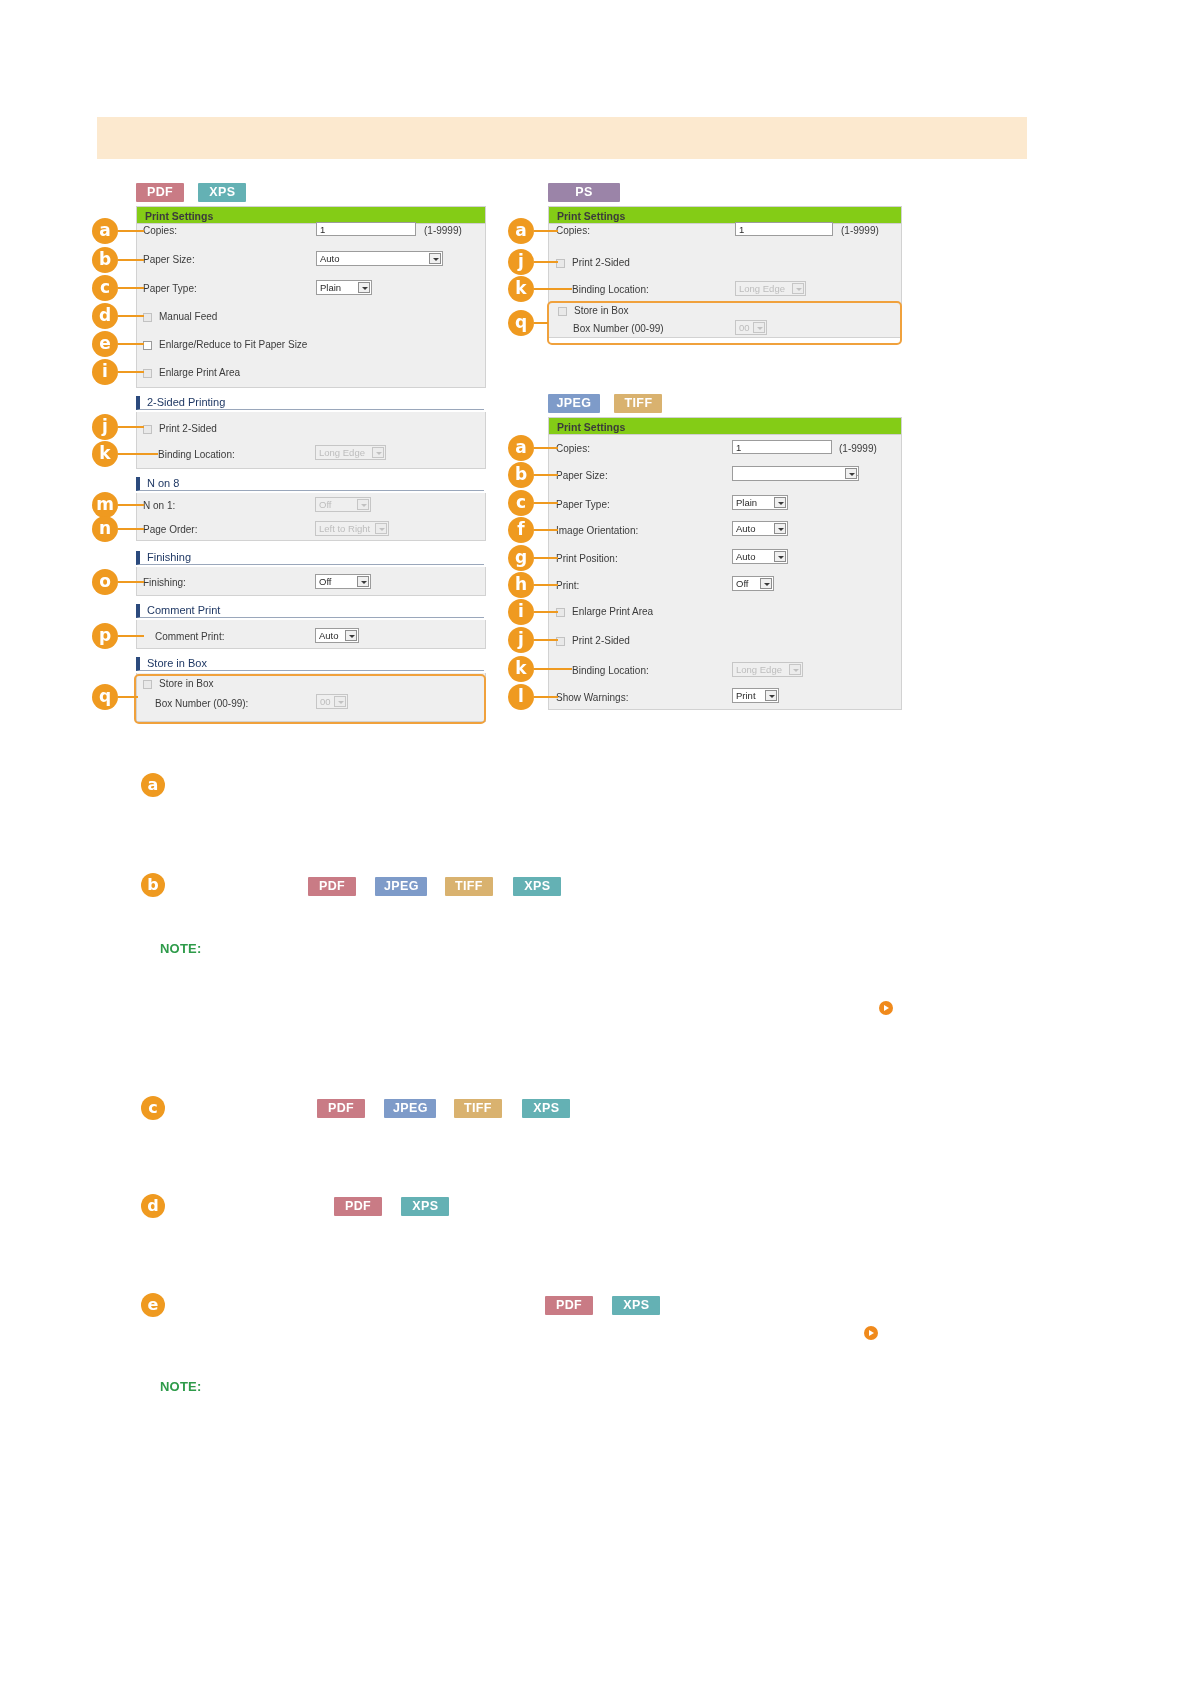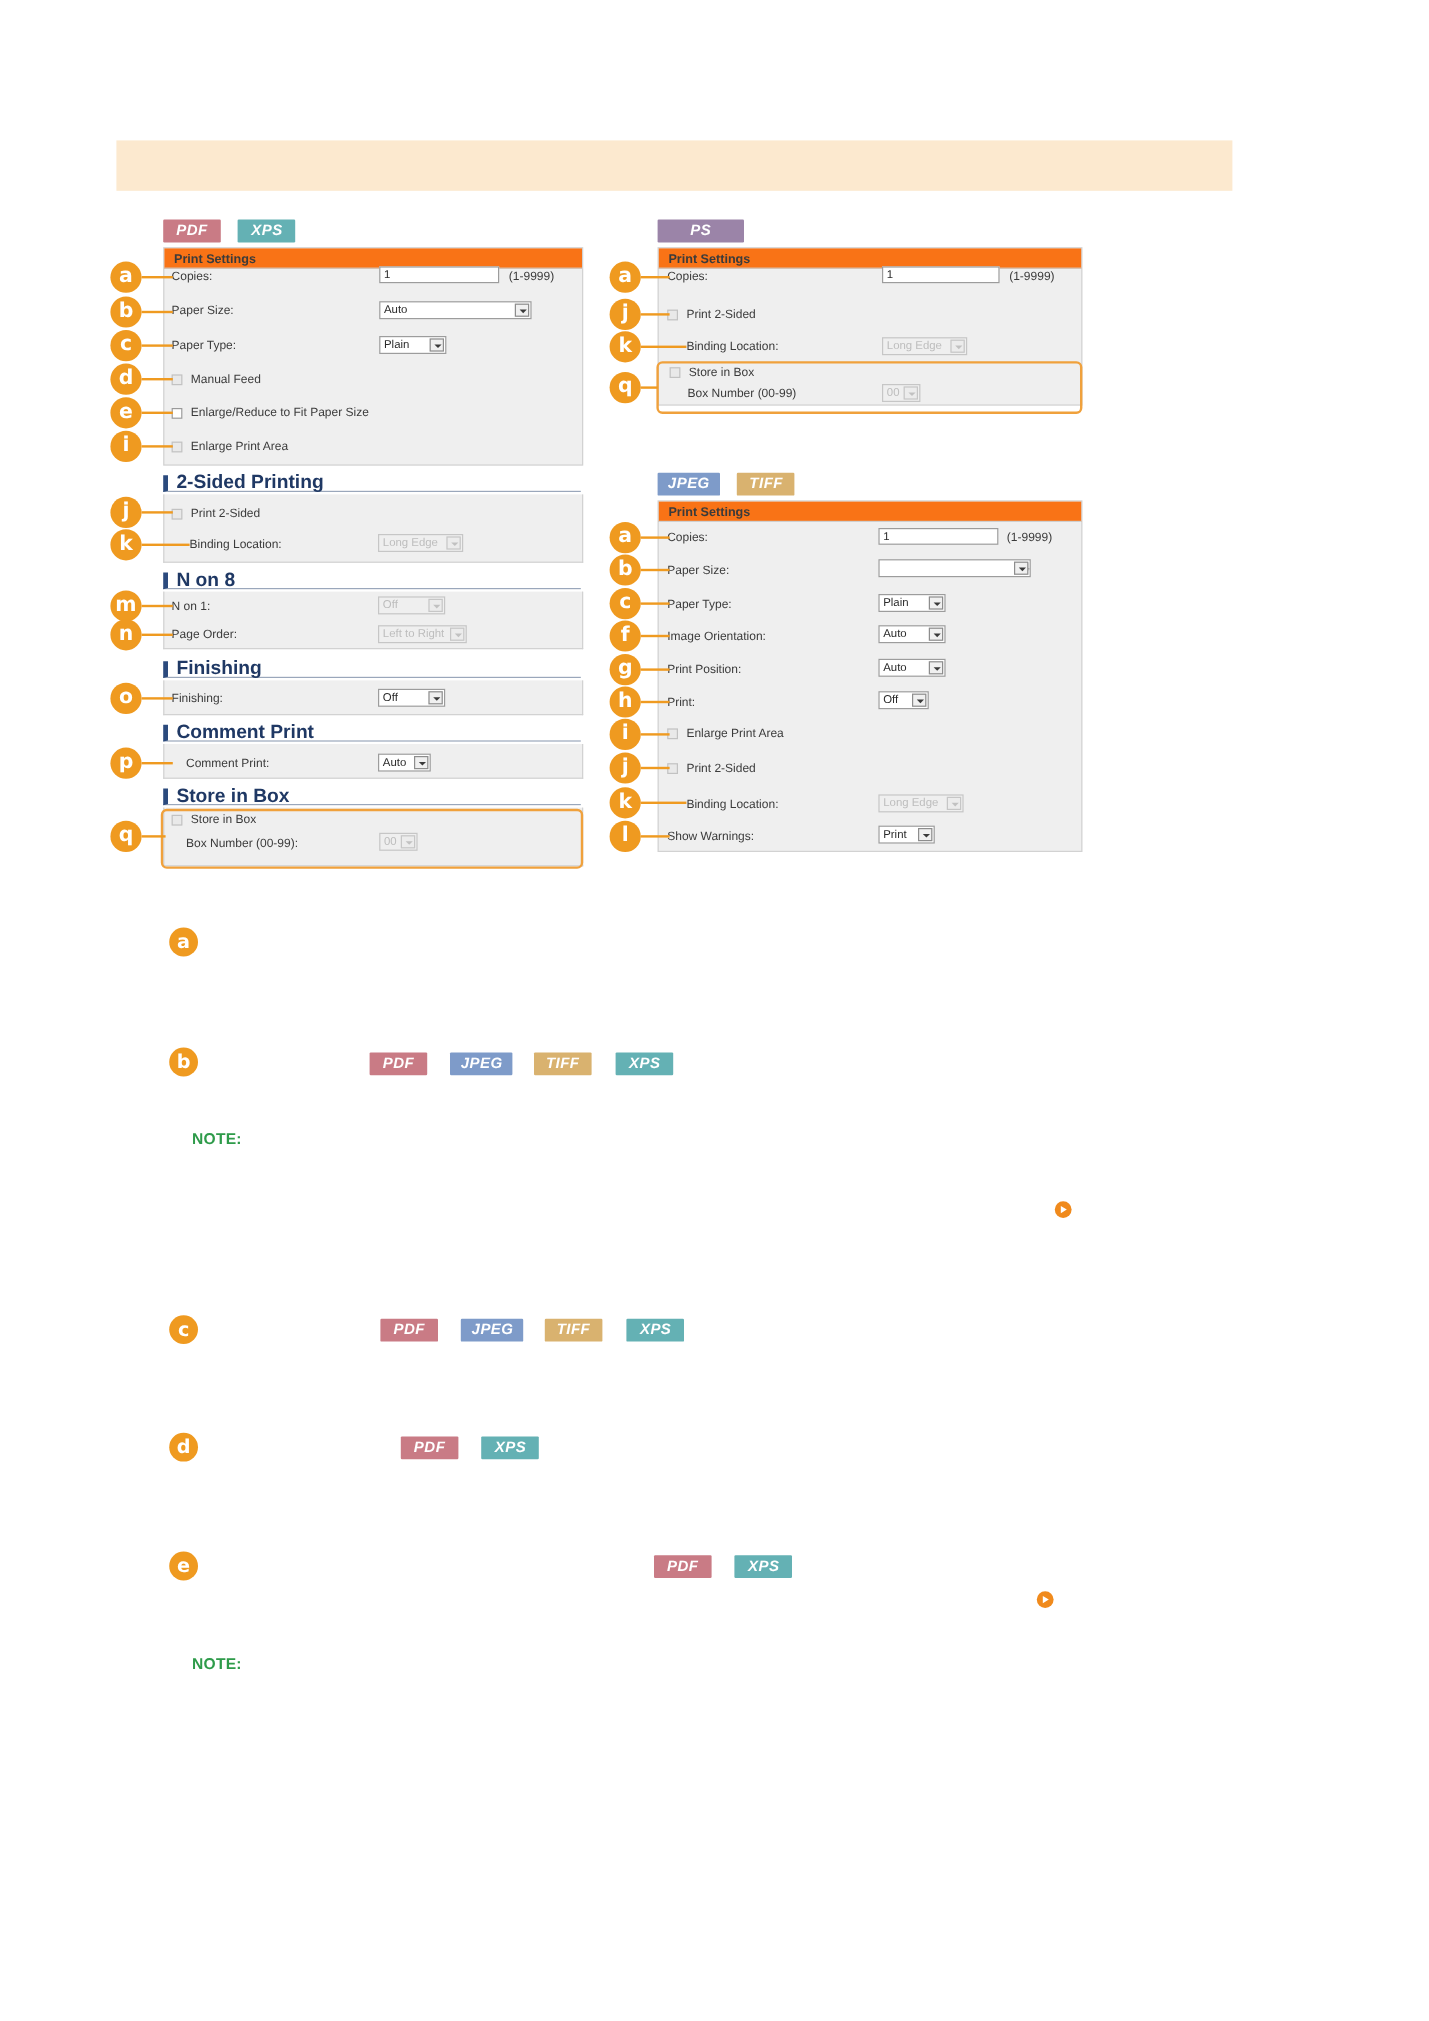--- a/index.html
+++ b/index.html
@@ -27,32 +27,32 @@
   .badge.xps{background:#64b1b4;}
   .badge.ps{background:#9b84a8;}
   .badge.jpeg{background:#7e9bc9;}
   .badge.tiff{background:#d9b26f;}
   .badge.w-pdf{width:48px;}
   .badge.w-xps{width:48px;}
   .badge.w-ps{width:72px;}
   .badge.w-jpeg{width:52px;}
   .badge.w-tiff{width:48px;}
 
-  .badge-row{position:absolute;font-style:italic;}
+  .badge-row{position:absolute;}
   .badge-row .badge{margin-right:10px;}
 
   
   .panel{position:absolute;background:#efefef;border:1px solid #d2d2d2;}
   .panel-head{
-    height:17px;background:#f97316;border-bottom:1px solid #cfcfcf;
+    height:17px;background:#84cc16;border-bottom:1px solid #cfcfcf;
     font-size:10.5px;font-weight:bold;color:#3b3b3b;
     padding:3px 0 0 8px;box-sizing:border-box;
   }
   .group-title{
-    position:absolute;font-size:16px;font-weight:bold;color:#1f3864;
+    position:absolute;font-size:11px;font-weight:normal;color:#1f3864;
     padding-left:7px;border-left:4px solid #2b4a7d;
     border-bottom:1px solid #9aa7bb;line-height:13px;
     box-sizing:border-box;
   }
   .row{
     position:absolute;font-size:10px;color:#3b3b3b;
     white-space:nowrap;line-height:14px;
   }
 
   

